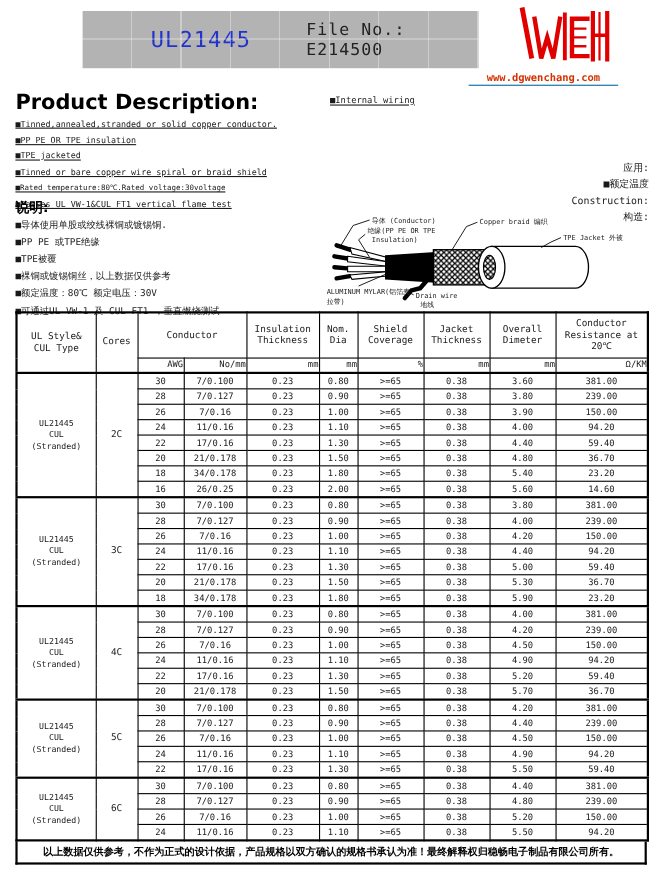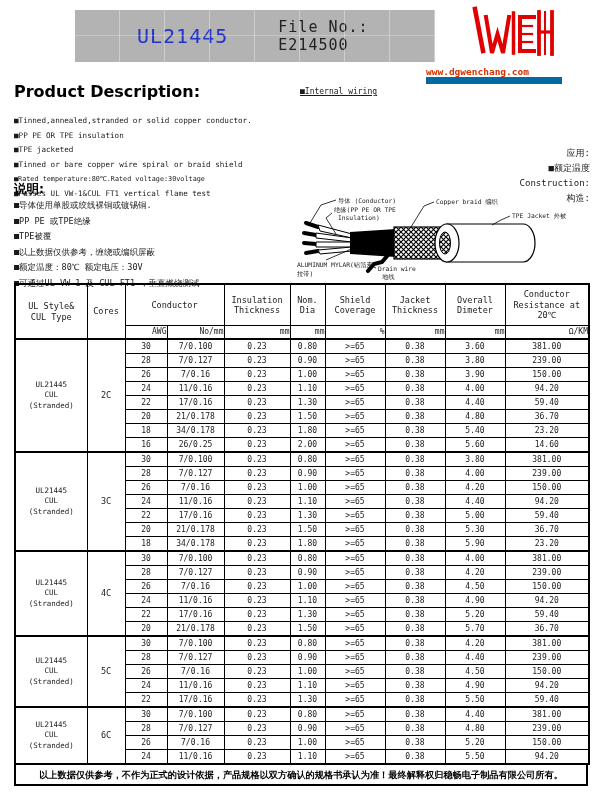--- a/index.html
+++ b/index.html
@@ -18,28 +18,28 @@
     background:
       repeating-linear-gradient(90deg,transparent 0 44px,rgba(255,255,255,.35) 44px 45px),
       linear-gradient(to bottom,transparent 25px,rgba(255,255,255,.25) 25px 26px,transparent 26px);
     pointer-events:none;
   }
   .ul-style-no{font-size:20px;color:#2233cc;margin-left:62px;letter-spacing:1px;}
   .file-no{font-size:15px;color:#222;margin-left:50px;letter-spacing:1px;}
   
   .logo-box{position:absolute;left:466px;top:4px;width:92px;height:60px;}
   .site-link{
-    position:absolute;left:426px;top:66px;width:136px;text-align:left;
+    position:absolute;left:426px;top:66px;width:136px;text-align:center;
     font-size:9.5px;font-weight:bold;color:#d43000;
-    border-bottom:7px solid #0369a1;line-height:11px;cursor:pointer;
+    border-bottom:1px solid #0369a1;line-height:11px;cursor:pointer;
   }
   
-  .sec-title{font-family:"DejaVu Sans","Liberation Sans",sans-serif;font-weight:bold;font-size:16px;color:#000;}
+  .sec-title{font-family:"DejaVu Sans","Liberation Sans",sans-serif;font-weight:bold;font-size:19px;color:#000;}
   .prod-desc{position:absolute;left:14px;top:82px;width:282px;}
-  .prod-desc .b-list{margin-top:13px;}
+  .prod-desc .b-list{margin-top:2px;text-decoration:underline;}
   .prod-desc .b-line{font-size:7.6px;line-height:14.5px;white-space:nowrap;}
   .prod-desc .b-line:nth-child(5){font-size:6.8px;}
   .desc-cn{position:absolute;left:14px;top:181px;width:282px;}
   .desc-cn .sec-title{font-size:12.5px;}
   .desc-cn .b-line{font-size:8.5px;line-height:15.5px;white-space:nowrap;}
   .apps{position:absolute;left:300px;top:82px;width:290px;}
   .apps .b-line{font-size:8px;line-height:14px;margin-top:3px;text-decoration:underline;}
   .apps-cn{position:absolute;left:300px;top:146px;width:290px;}
   .apps-cn .line{font-size:9px;line-height:15px;text-align:right;}
   
@@ -105,21 +105,21 @@
       <div class="b-line">■Passes UL VW-1&amp;CUL FT1 vertical flame test</div>
     </div>
 </div>
 
 <div class="desc-cn">
   <div class="sec-title">说明:</div>
   <div class="b-list">
       <div class="b-line">■导体使用单股或绞线裸铜或镀锡铜.</div>
       <div class="b-line">■PP PE 或TPE绝缘</div>
       <div class="b-line">■TPE被覆</div>
-      <div class="b-line">■以上数据仅供参考，缠绕或编织屏蔽</div>
+      <div class="b-line">■裸铜或镀锡铜丝，以上数据仅供参考</div>
       <div class="b-line">■额定温度：80℃ 额定电压：30V</div>
       <div class="b-line">■可通过UL VW-1 及 CUL FT1 ，垂直燃烧测试</div>
     </div>
 </div>
 
 <div class="apps">
   <div class="b-list">
       <div class="b-line">■Internal wiring</div>
     </div>
 </div>

